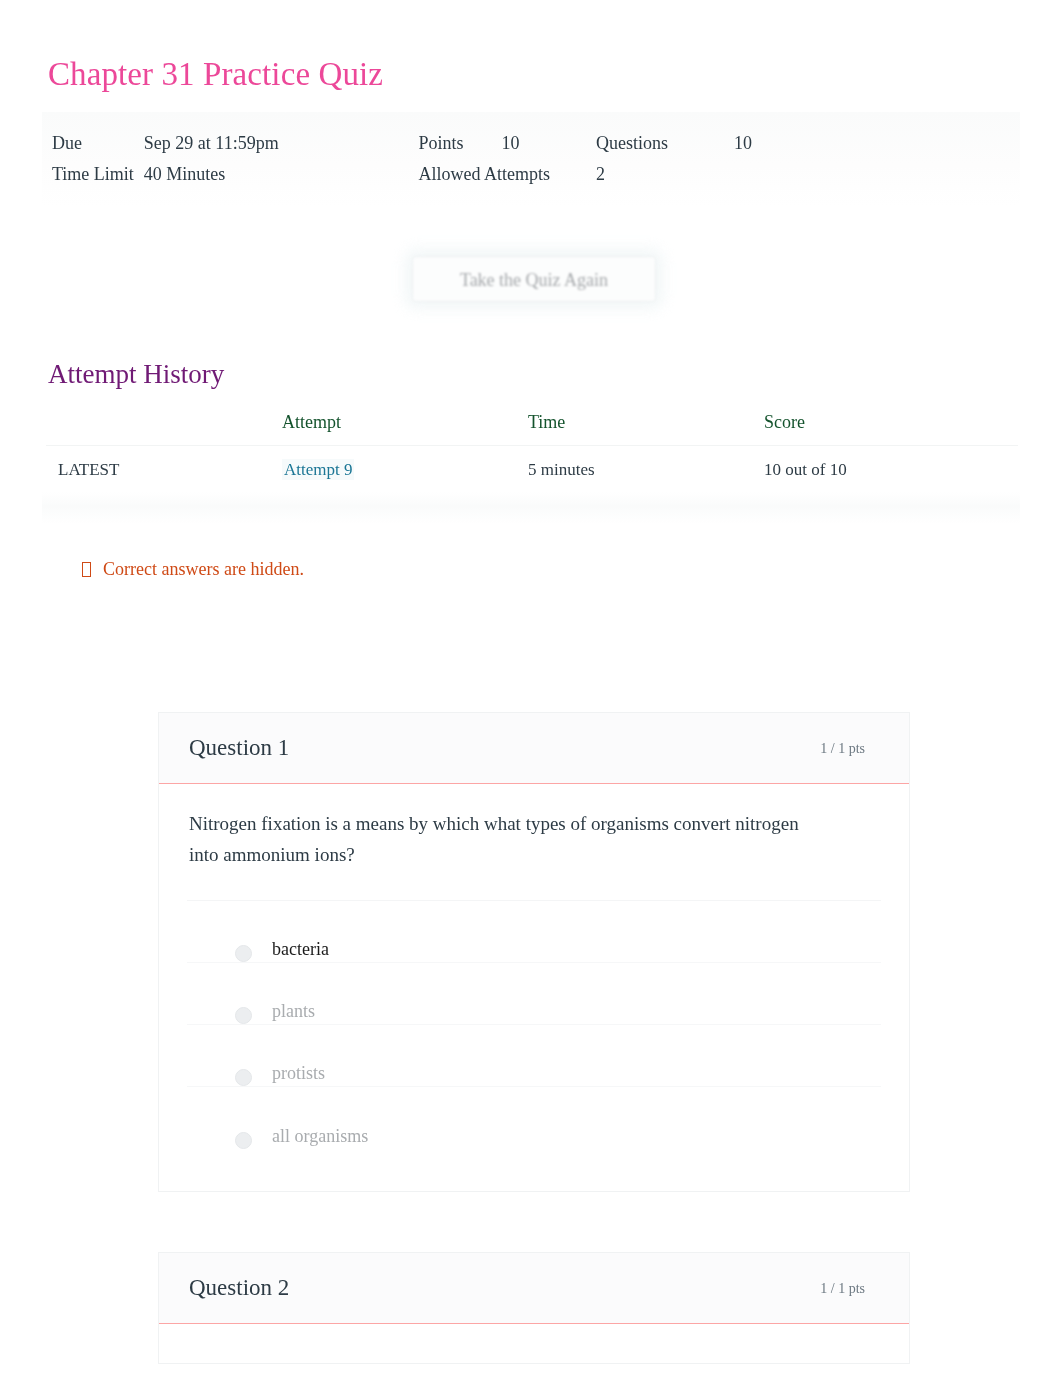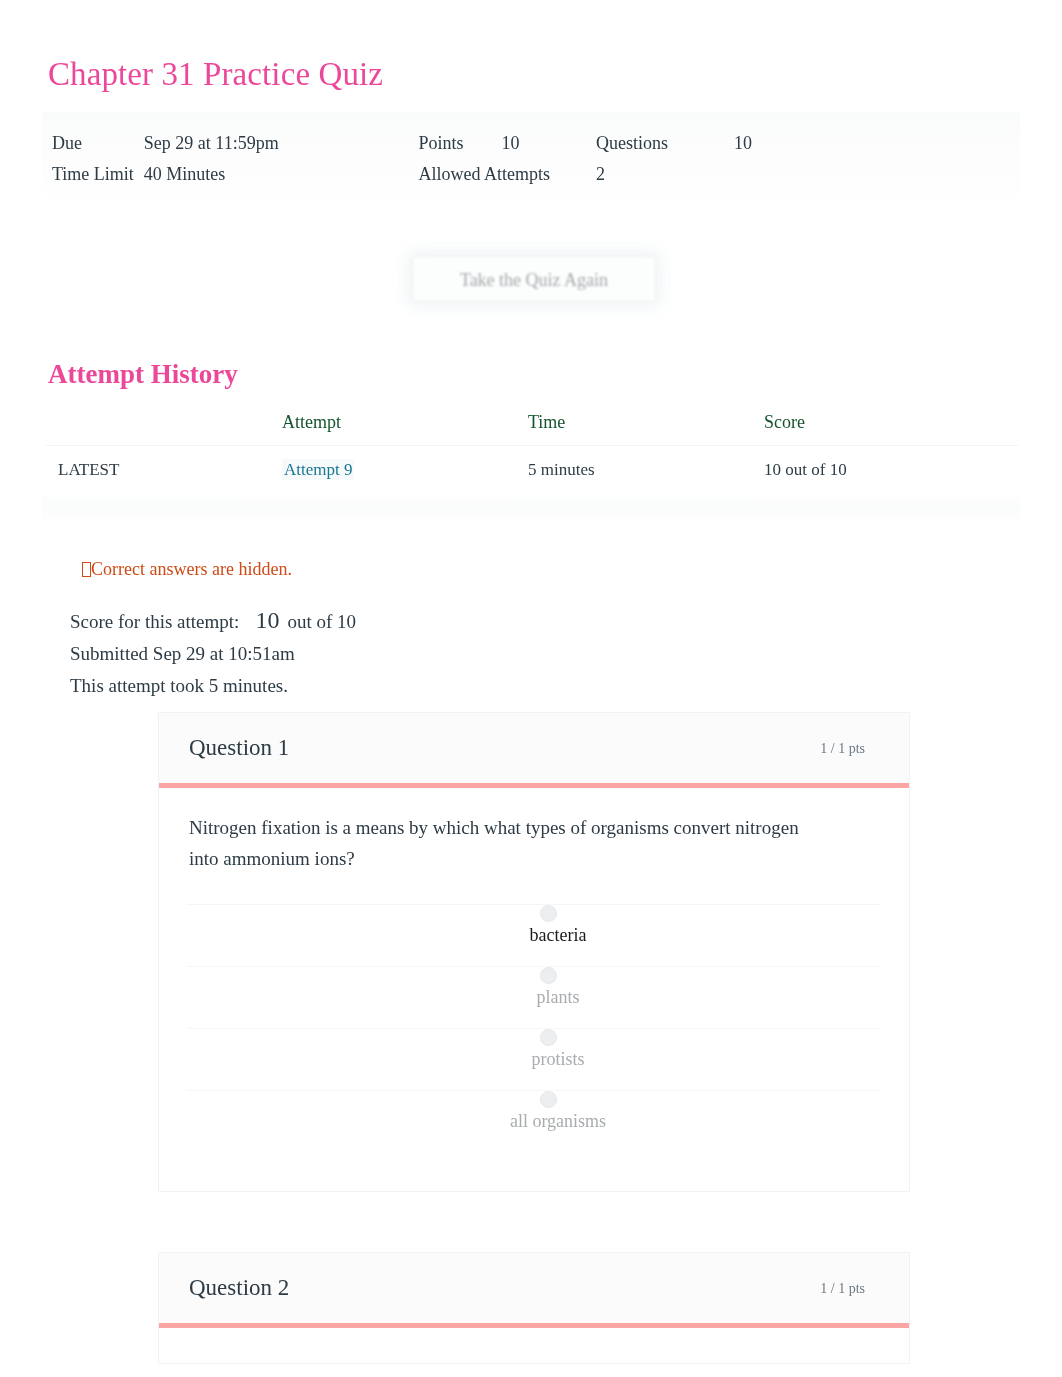--- a/index.html
+++ b/index.html
@@ -96,22 +96,22 @@
     padding: 0;
   }
 
   
   .attempt-history-title {
     position: absolute;
     left: 48px;
     top: 356px;
     font-size: 27px;
     line-height: 36px;
-    font-weight: bold;
-    color: #ec4899;
+    font-weight: normal;
+    color: #701a75;
     margin: 0;
     text-align: right;
   }
 
   .history-table {
     position: absolute;
     left: 46px;
     top: 406px;
     width: 972px;
     border-collapse: collapse;
@@ -153,20 +153,21 @@
 
   
   .hidden-notice {
     position: absolute;
     left: 82px;
     top: 556px;
     font-size: 18px;
     color: #cf4a16;
     display: flex;
     align-items: center;
+    gap: 12px;
     line-height: 26px;
   }
   .tofu-icon {
     display: inline-block;
     width: 9px;
     height: 15px;
     border: 1px solid #cf4a16;
     box-sizing: border-box;
   }
 
@@ -195,21 +196,21 @@
     border: 1px solid #f0f2f3;
     box-sizing: border-box;
   }
   #question-card-1 { top: 712px; height: 480px; }
   #question-card-2 { top: 1252px; height: 112px; }
 
   .question-header {
     position: relative;
     height: 70px;
     background: #fbfbfc;
-    border-bottom: 5px solid #fca5a5;
+    border-bottom: 1px solid #fca5a5;
   }
   .question-name {
     position: absolute;
     left: 30px;
     top: 18px;
     font-size: 23px;
     line-height: 34px;
     color: #2d3b45;
   }
   .question-points {
@@ -232,26 +233,25 @@
     max-width: 610px;
     margin: 0 0 30px 0;
   }
 
   .answers {
     border-top: 1px solid #f4f5f6;
     margin: 0 -2px;
   }
   .answer-row {
     display: flex;
-    align-items: center;
+    align-items: flex-end;
     height: 62px;
     padding-left: 48px;
     border-bottom: 1px solid #f6f7f8;
     box-sizing: border-box;
-    flex-direction: column;
   }
   .answer-row:last-child { border-bottom: none; }
   .answer-radio {
     width: 17px;
     height: 17px;
     border-radius: 50%;
     background: #eceef0;
     border: 1px solid #e4e7e9;
     box-sizing: border-box;
     flex: 0 0 auto;
@@ -320,27 +320,20 @@
     </tbody>
   </table>
 
   <div class="history-foot-band"></div>
 
   <div class="hidden-notice">
     <span class="tofu-icon"></span>
     <span>Correct answers are hidden.</span>
   </div>
 
-  <div class="score-summary">
-    <div class="score-line">
-      <span>Score for this attempt:</span><span class="score-big">10</span><span>out of 10</span>
-    </div>
-    <div class="score-line">Submitted Sep 29 at 10:51am</div>
-    <div class="score-line">This attempt took 5 minutes.</div>
-  </div>
 
   <div class="question-card" id="question-card-1">
     <div class="question-header">
       <div class="question-name">Question 1</div>
       <div class="question-points">1 / 1 pts</div>
     </div>
     <div class="question-body">
       <p class="question-text">Nitrogen fixation is a means by which what types of organisms convert nitrogen into ammonium ions?</p>
       <div class="answers">
         <div class="answer-row selected">

